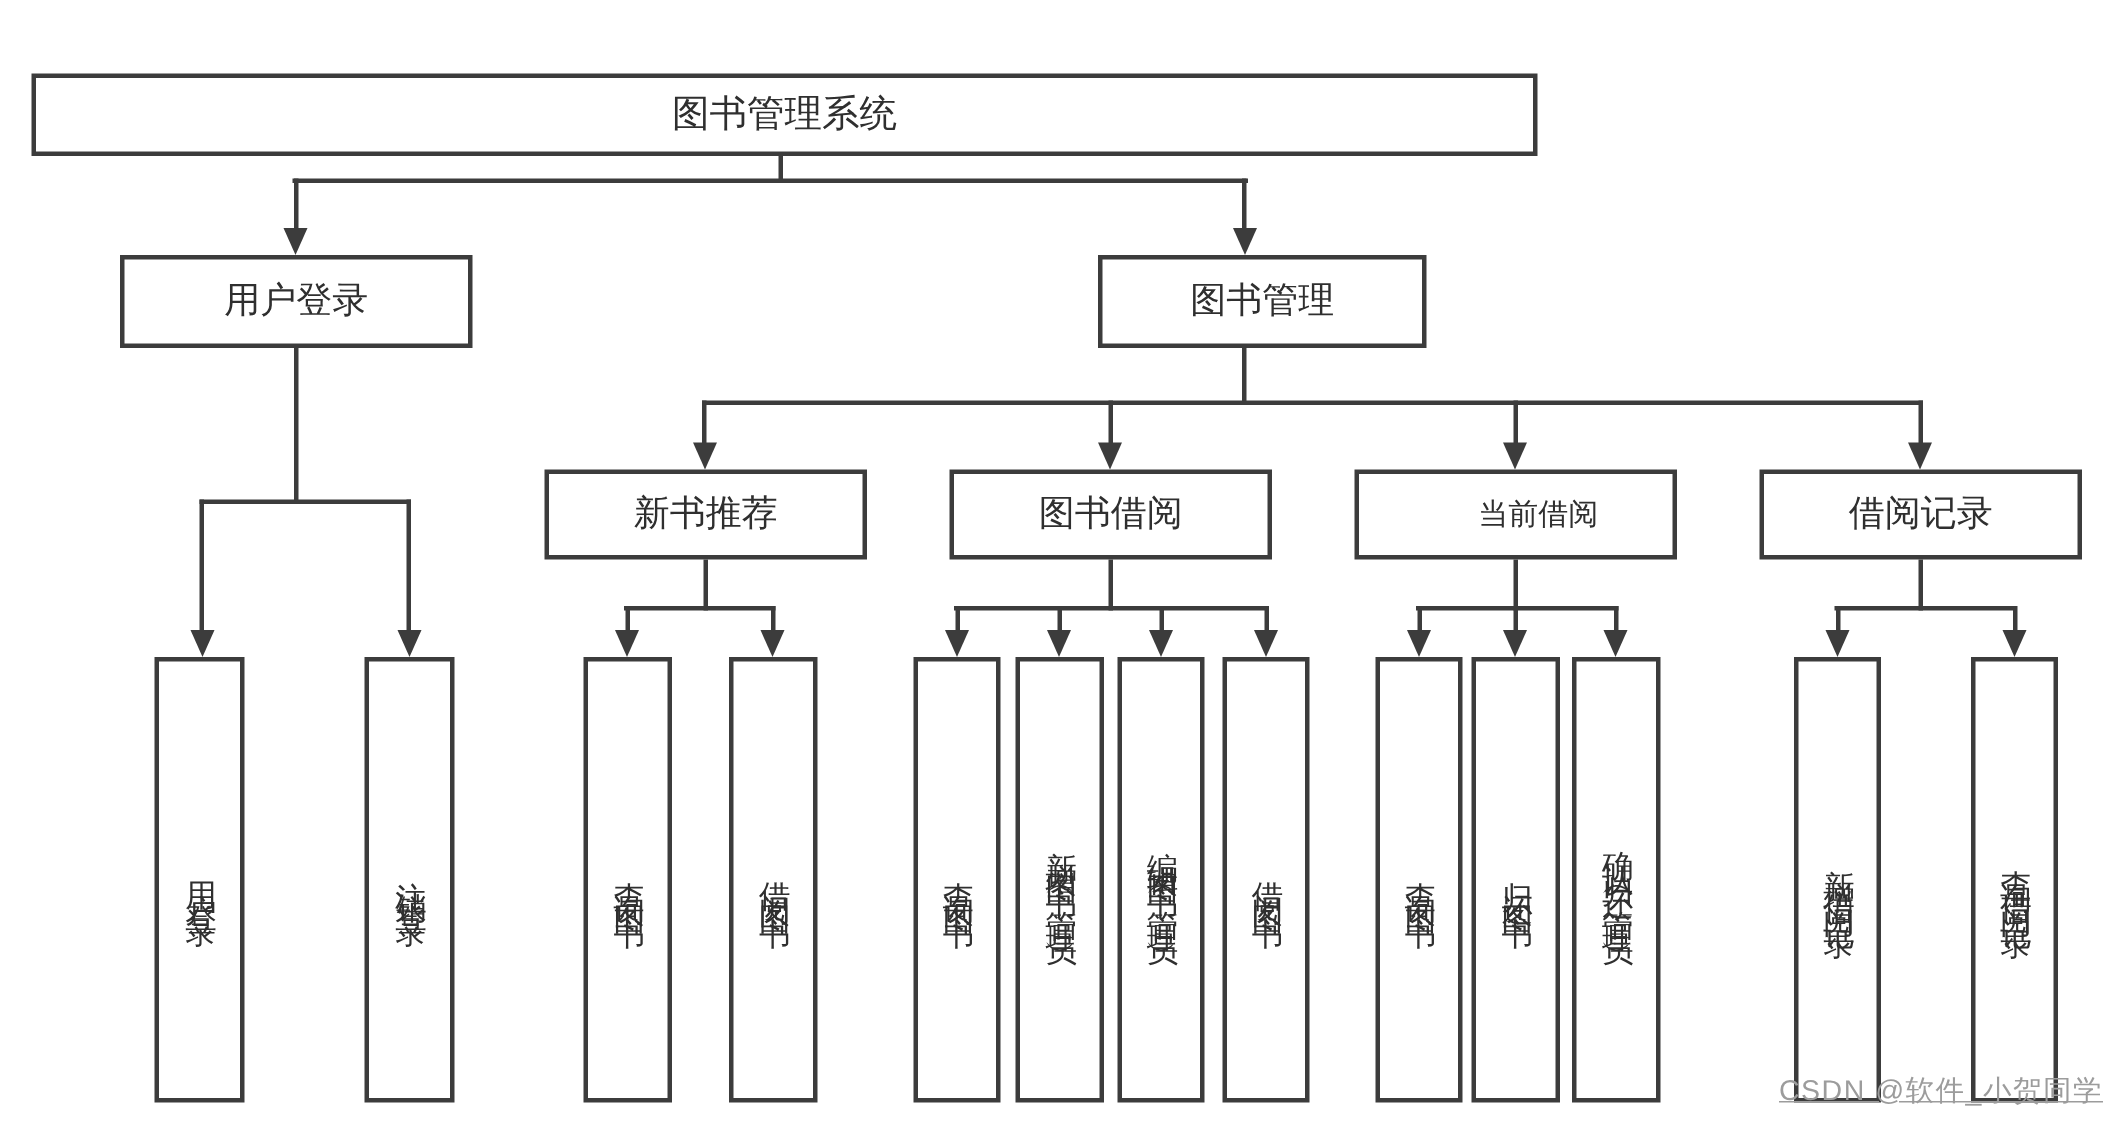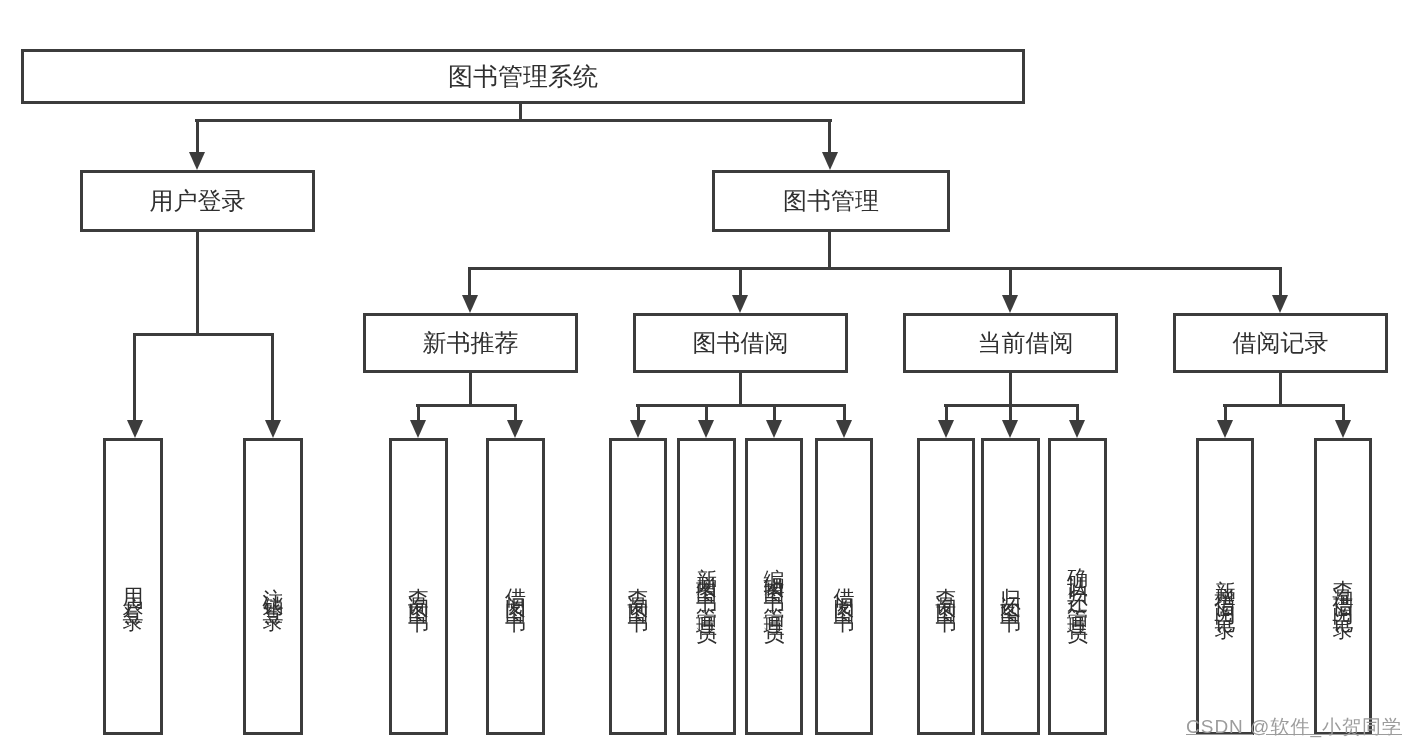--- a/index.html
+++ b/index.html
@@ -116,31 +116,31 @@
     <div class="arrow" style="left: 1002px; top: 420px; border-top-color: rgb(60, 60, 60);"></div>
     <div class="arrow" style="left: 1069px; top: 420px; border-top-color: rgb(60, 60, 60);"></div>
     <div class="arrow" style="left: 1217px; top: 420px; border-top-color: rgb(60, 60, 60);"></div>
     <div class="arrow" style="left: 1335px; top: 420px; border-top-color: rgb(60, 60, 60);"></div>
     <div class="node" style="left: 21px; top: 13px; width: 1004px; height: 55px; border-color: rgb(60, 60, 60); color: rgb(47, 47, 47); margin-top: 36px;">
       <span style="font-size: 25px;">图书管理系统</span>
     </div>
     <div class="node" style="left: 80px; top: 170px; width: 235px; height: 62px; border-color: rgb(60, 60, 60); color: rgb(47, 47, 47);">
       <span style="font-size: 24px;">用户登录</span>
     </div>
-    <div class="node" style="left: 712px; top: 170px; width: 238px; height: 62px; border-color: rgb(60, 60, 60); color: rgb(47, 47, 47);">
+    <div class="node" style="left: 732px; top: 170px; width: 219px; height: 62px; border-color: rgb(60, 60, 60); color: rgb(47, 47, 47);">
       <span style="font-size: 24px;">图书管理</span>
     </div>
     <div class="node" style="left: 363px; top: 313px; width: 215px; height: 60px; border-color: rgb(60, 60, 60); color: rgb(47, 47, 47);">
       <span style="font-size: 24px;">新书推荐</span>
     </div>
     <div class="node" style="left: 633px; top: 313px; width: 215px; height: 60px; border-color: rgb(60, 60, 60); color: rgb(47, 47, 47);">
       <span style="font-size: 24px;">图书借阅</span>
     </div>
     <div class="node" style="left: 903px; top: 313px; width: 215px; height: 60px; border-color: rgb(60, 60, 60); color: rgb(47, 47, 47);">
-      <span style="font-size: 24px; margin-left: 30px;">当前借阅</span>
+      <span style="font-size: 20px; margin-left: 30px;">当前借阅</span>
     </div>
     <div class="node" style="left: 1173px; top: 313px; width: 215px; height: 60px; border-color: rgb(60, 60, 60); color: rgb(47, 47, 47);">
       <span style="font-size: 24px;">借阅记录</span>
     </div>
     <div class="node vertical" style="left: 103px; top: 438px; width: 60px; height: 297px; border-color: rgb(60, 60, 60); color: rgb(47, 47, 47);">
       <span>用户登录</span>
     </div>
     <div class="node vertical" style="left: 243px; top: 438px; width: 60px; height: 297px; border-color: rgb(60, 60, 60); color: rgb(47, 47, 47);">
       <span>注销登录</span>
     </div>

